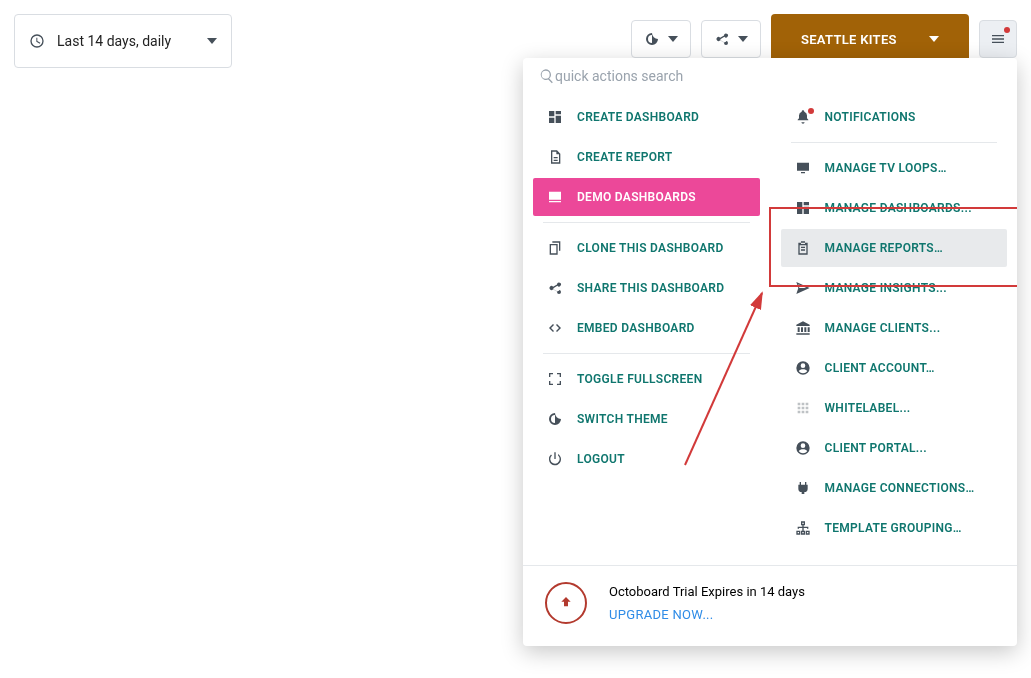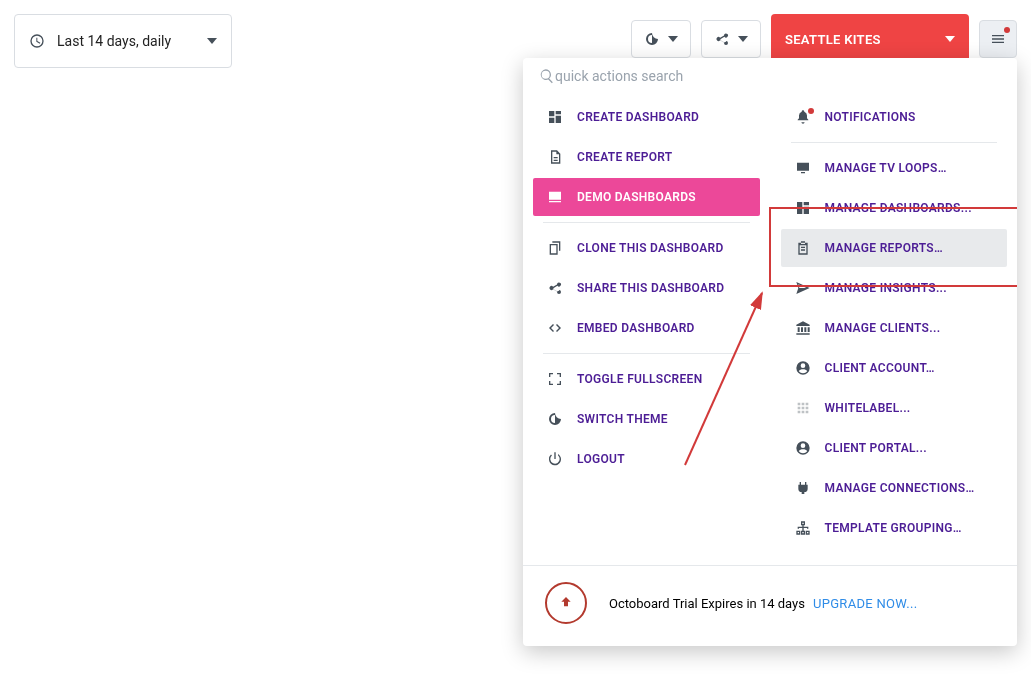--- a/index.html
+++ b/index.html
@@ -20,21 +20,21 @@
     .date-pill { width:218px; justify-content:flex-start; }
 
     .icon-btn {
       height:38px; display:flex; align-items:center; gap:8px;
       border:1px solid #d9dde2; border-radius:4px; background:#fff; padding:0 12px;
       cursor:pointer;
     }
 
     .client-select {
       height:50px; width:198px; display:flex; align-items:center; justify-content:space-between;
-      background:#ef4444; color:#fff; border-radius:4px; padding:0 14px;
+      background:#a16207; color:#fff; border-radius:4px; padding:0 30px;
       font-size:13px; font-weight:600; letter-spacing:.3px; cursor:pointer;
     }
 
     .hamburger {
       width:38px; height:38px; display:flex; align-items:center; justify-content:center;
       border:1px solid #d9dde2; border-radius:4px; background:#eceff3; cursor:pointer; position:relative;
     }
     .hamburger .dot { position:absolute; top:6px; right:6px; width:6px; height:6px; border-radius:50%; background:#d23a3a; }
 
     .chev-down { width:0; height:0; border-left:5px solid transparent; border-right:5px solid transparent; border-top:6px solid #46505a; }
@@ -58,21 +58,21 @@
       flex:1; border:none; outline:none; font-size:14px; color:#222;
     }
     .search-wrap input::placeholder { color:#9aa3ad; }
 
     .columns { display:flex; }
     .col { flex:1; padding:4px 10px 16px; }
     .col.left { border-right:1px solid rgba(0,0,0,0); }
     .menu-item {
       display:flex; align-items:center; gap:14px;
       height:38px; padding:0 14px; border-radius:2px;
-      font-size:12px; font-weight:600; letter-spacing:.3px; color:#4c1d95;
+      font-size:12px; font-weight:600; letter-spacing:.3px; color:#0f766e;
       cursor:pointer; white-space:nowrap; margin:2px 0;
       position:relative;
     }
     .menu-item.active { background:#ec4899; color:#fff; }
     .menu-item.hover { background:#e8eaec; }
 
     .sep { height:1px; background:#e5e8eb; margin:6px 10px; }
 
     .highlight-box {
       position:absolute; border:2px solid #d23a3a; pointer-events:none; z-index:20;
@@ -80,21 +80,21 @@
 
     .trial-bar {
       display:flex; align-items:center; gap:22px; padding:16px 22px 22px;
       border-top:1px solid #e5e8eb;
     }
     .upgrade-circle {
       width:42px; height:42px; border:2px solid #b33a2e; border-radius:50%;
       display:flex; align-items:center; justify-content:center;
     }
     .upgrade-circle svg { width:16px; height:16px; fill:#b33a2e; }
-    .trial-text { display:flex; flex-direction:row; gap:8px; font-size:13px; }
+    .trial-text { display:flex; flex-direction:column; gap:8px; font-size:13px; }
     .upgrade-link { color:#2f8ce7; font-weight:400; letter-spacing:.3px; cursor:pointer; font-size:13px; }
 
     .notif-dot { width:6px; height:6px; border-radius:50%; background:#d23a3a; position:absolute; left:27px; top:10px; }
 
     
     .arrow-svg { position:absolute; z-index:30; pointer-events:none; }
   </style>
 </head>
 <body>
 

